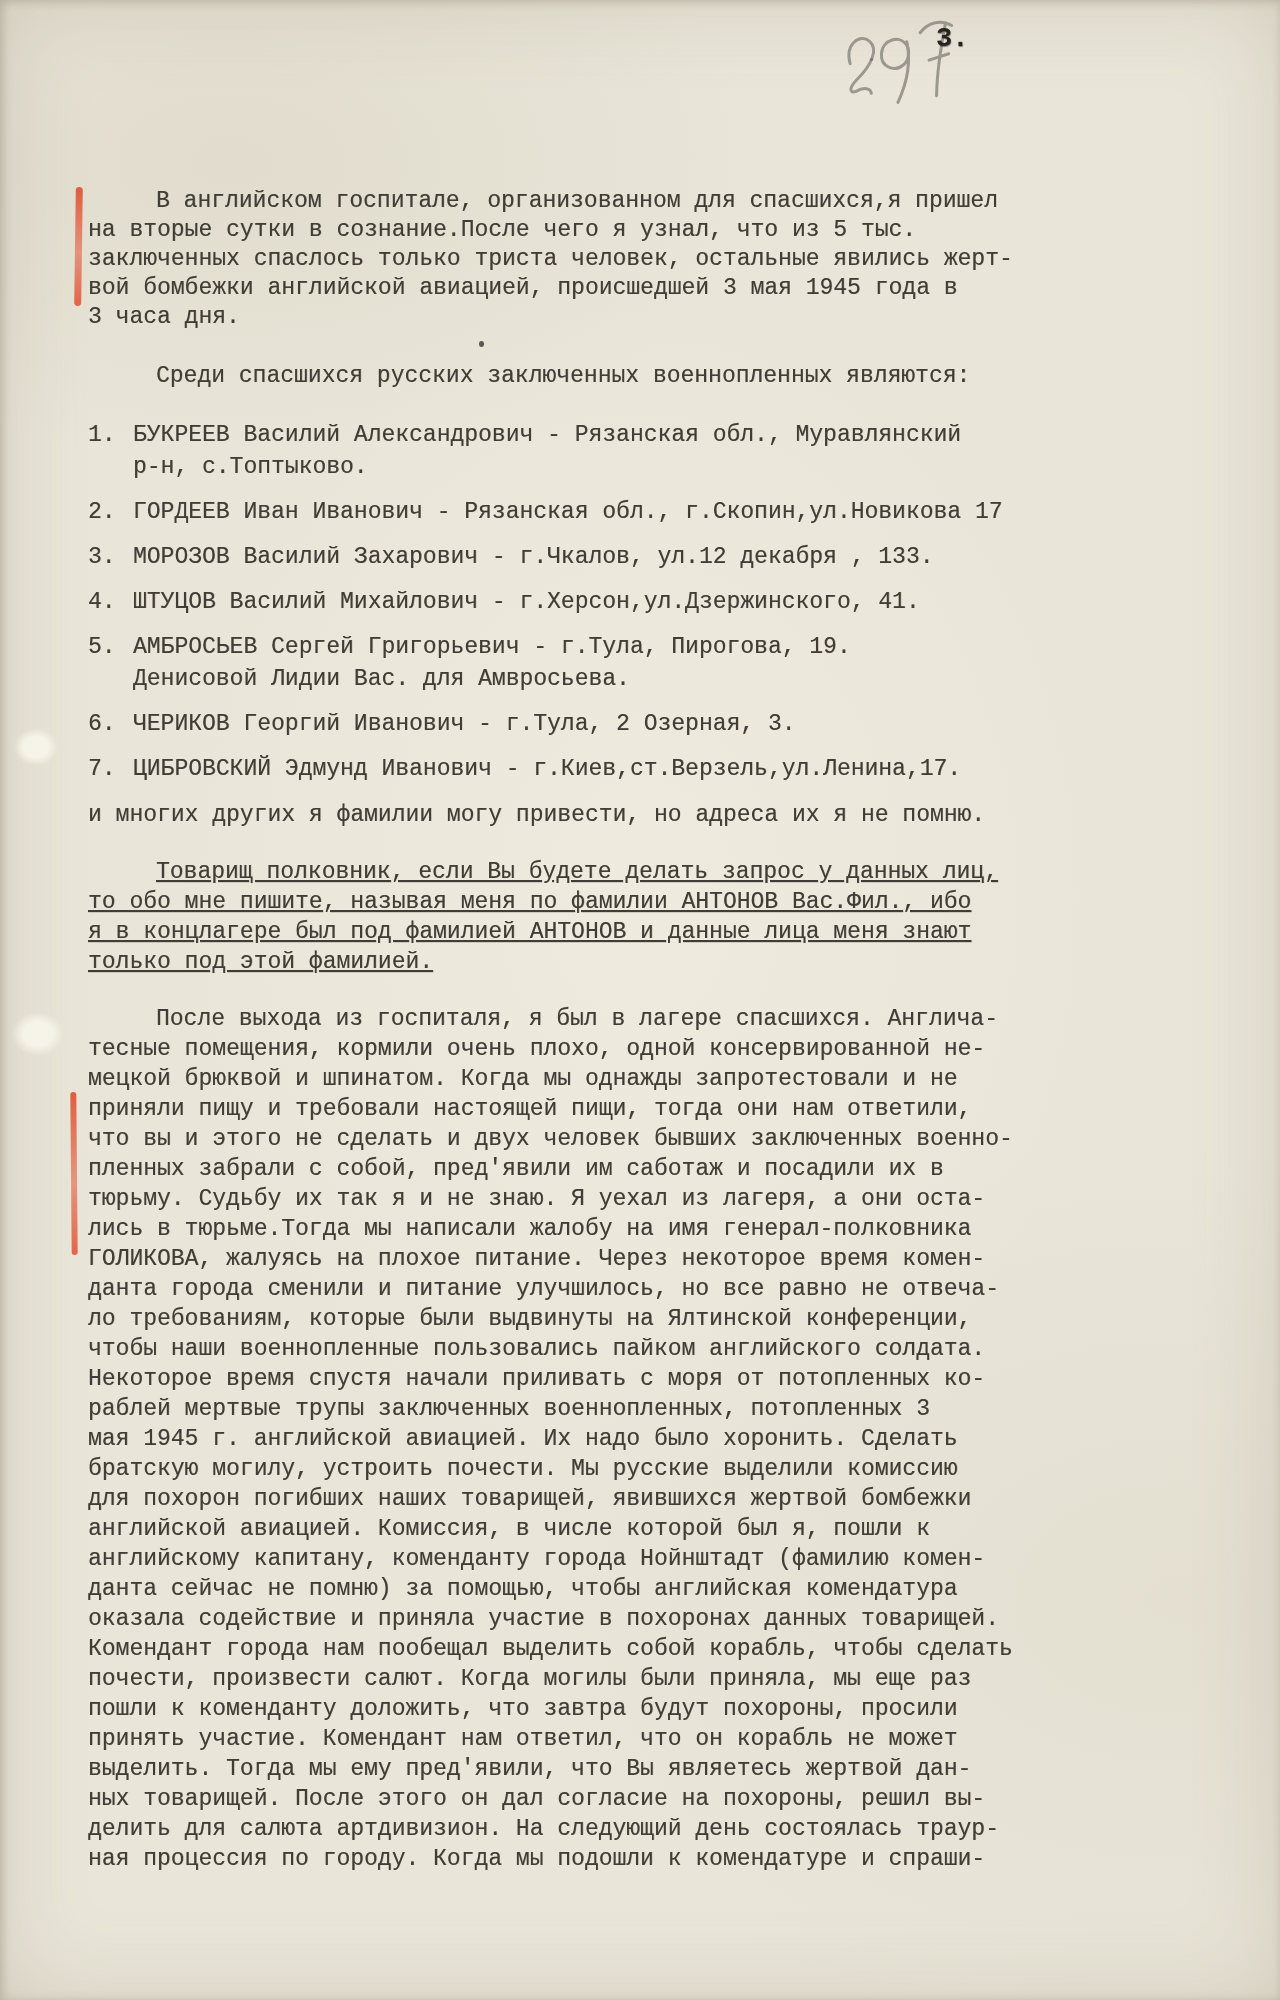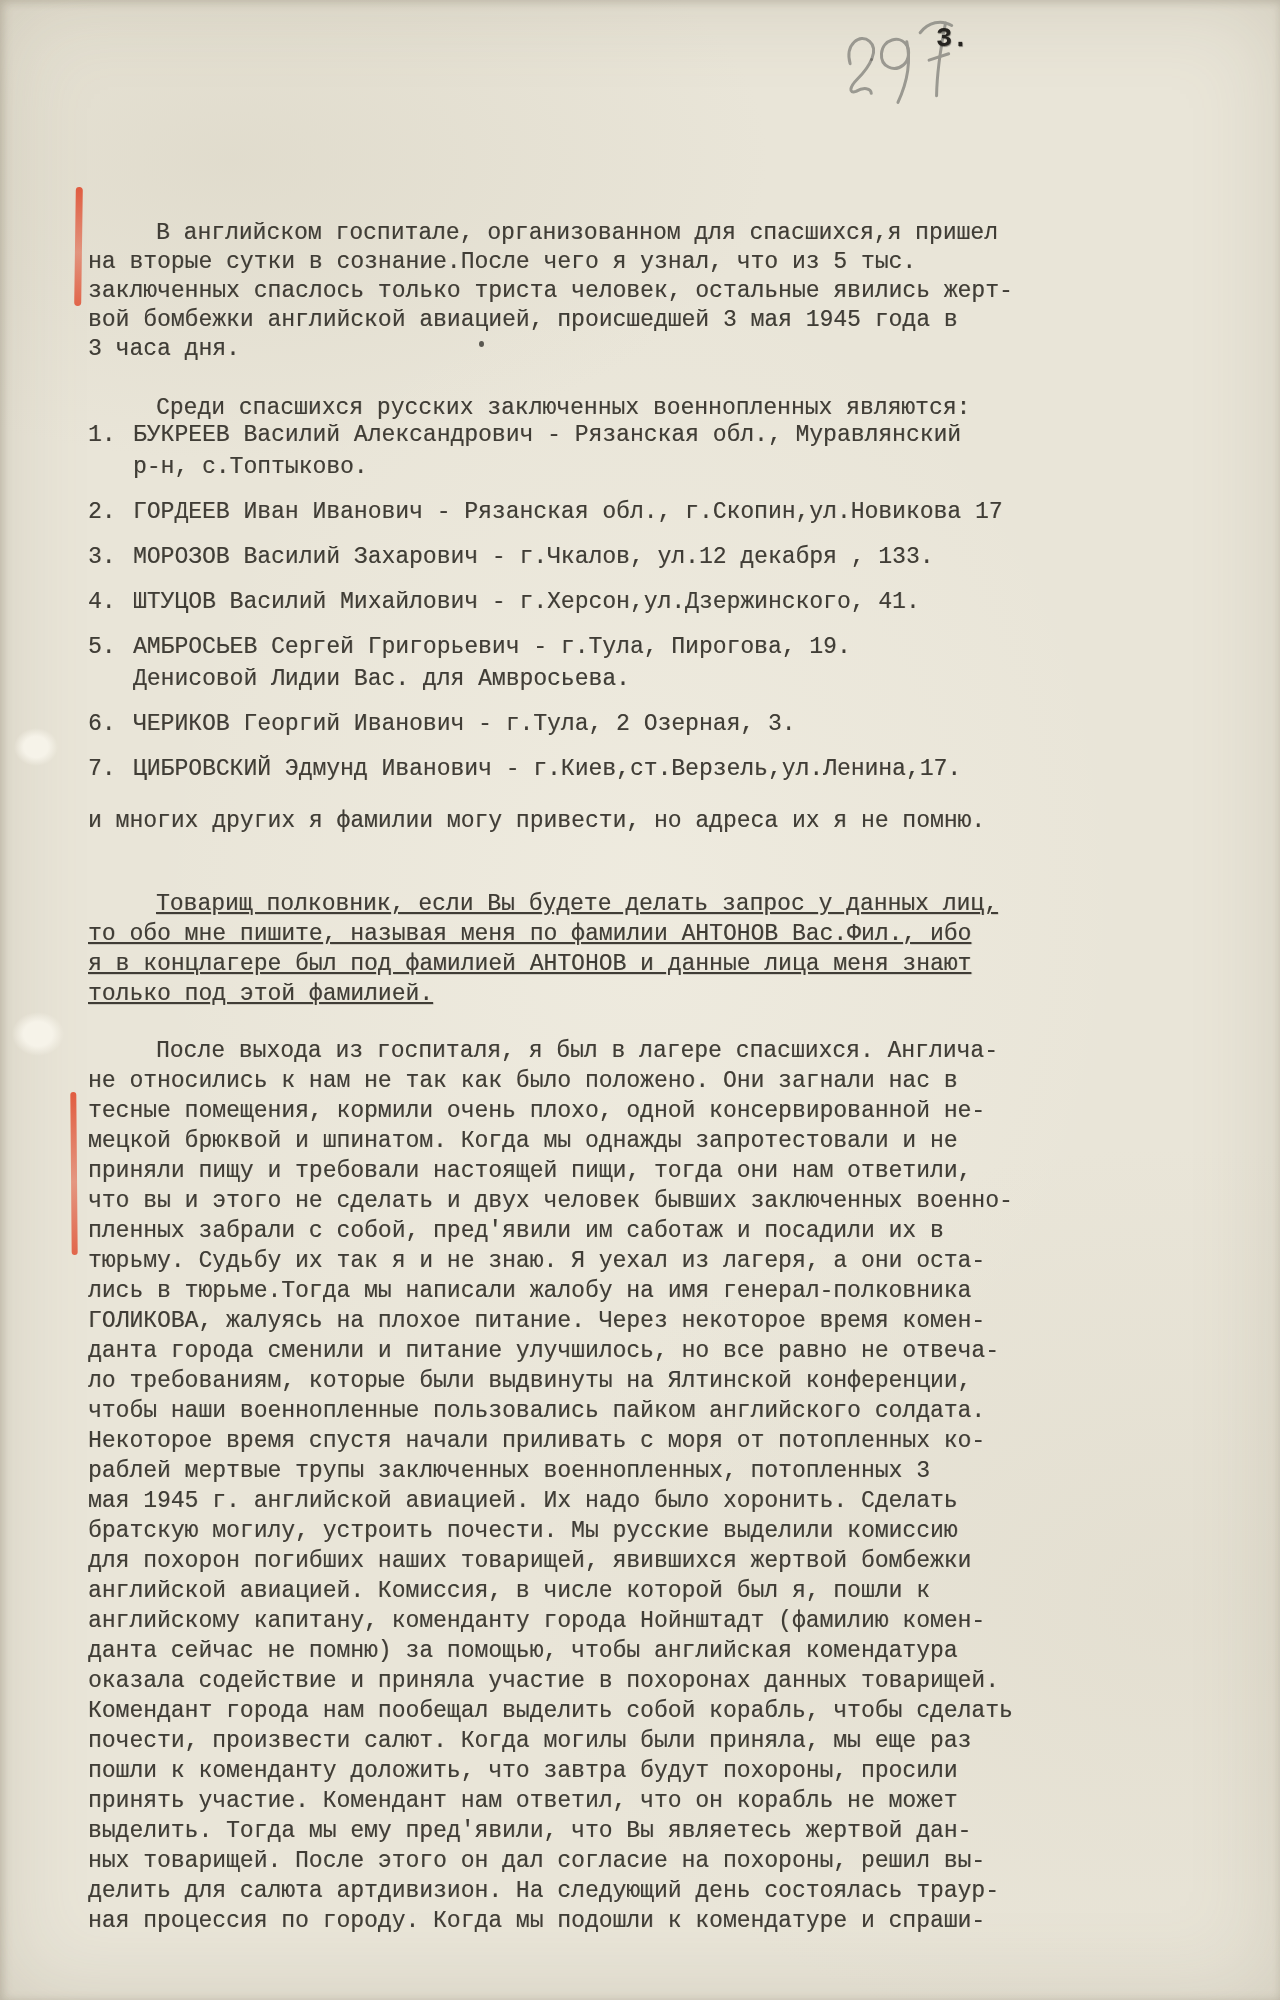--- a/index.html
+++ b/index.html
@@ -29,27 +29,27 @@
       inset 4px 0 10px rgba(110,100,78,.18),
       inset 0 3px 8px rgba(110,100,78,.15);
   }
   .page-text{
     font-size:23px;
     letter-spacing:0;
     text-shadow:0.4px 0.4px 0.6px rgba(64,61,54,.45);
   }
   .block{position:absolute;left:88px;}
   .tline{white-space:pre;}
-  .indent{padding-left:68px;margin-top:32px;}
+  .indent{padding-left:68px;}
   .lh29 .tline{line-height:29px;}
   .lh30 .tline{line-height:30px;}
   .survivor-item{position:relative;padding-left:45px;margin-bottom:13px;}
   .survivor-item .num{position:absolute;left:0;top:0;line-height:32px;}
   .survivor-item .tline{line-height:32px;}
-  .note-row{line-height:32px;white-space:pre;margin-top:10px;}
+  .note-row{line-height:32px;white-space:pre;margin-top:4px;}
 
   .typed-page-num{
     position:absolute;left:936px;top:24px;
     font-size:27px;font-weight:700;color:#25231f;
     text-shadow:0.5px 0.5px 0.8px rgba(37,35,31,.5);
   }
   .handwritten{
     position:absolute;left:828px;top:10px;
     transform:rotate(-4deg);
     opacity:.85;
@@ -152,21 +152,20 @@
 
 <div class="block page-text lh30" style="top:857px;text-decoration:underline;">
     <div class="tline indent">Товарищ полковник, если Вы будете делать запрос у данных лиц,</div>
     <div class="tline">то обо мне пишите, называя меня по фамилии АНТОНОВ Вас.Фил., ибо</div>
     <div class="tline">я в концлагере был под фамилией АНТОНОВ и данные лица меня знают</div>
     <div class="tline">только под этой фамилией.</div>
   </div>
 
 <div class="block page-text lh30" style="top:1004px;">
     <div class="tline indent">После выхода из госпиталя, я был в лагере спасшихся. Англича-</div>
-    <div class="tline">не относились к нам не так как было положено. Они загнали нас в</div>
     <div class="tline">тесные помещения, кормили очень плохо, одной консервированной не-</div>
     <div class="tline">мецкой брюквой и шпинатом. Когда мы однажды запротестовали и не</div>
     <div class="tline">приняли пищу и требовали настоящей пищи, тогда они нам ответили,</div>
     <div class="tline">что вы и этого не сделать и двух человек бывших заключенных военно-</div>
     <div class="tline">пленных забрали с собой, пред'явили им саботаж и посадили их в</div>
     <div class="tline">тюрьму. Судьбу их так я и не знаю. Я уехал из лагеря, а они оста-</div>
     <div class="tline">лись в тюрьме.Тогда мы написали жалобу на имя генерал-полковника</div>
     <div class="tline">ГОЛИКОВА, жалуясь на плохое питание. Через некоторое время комен-</div>
     <div class="tline">данта города сменили и питание улучшилось, но все равно не отвеча-</div>
     <div class="tline">ло требованиям, которые были выдвинуты на Ялтинской конференции,</div>

